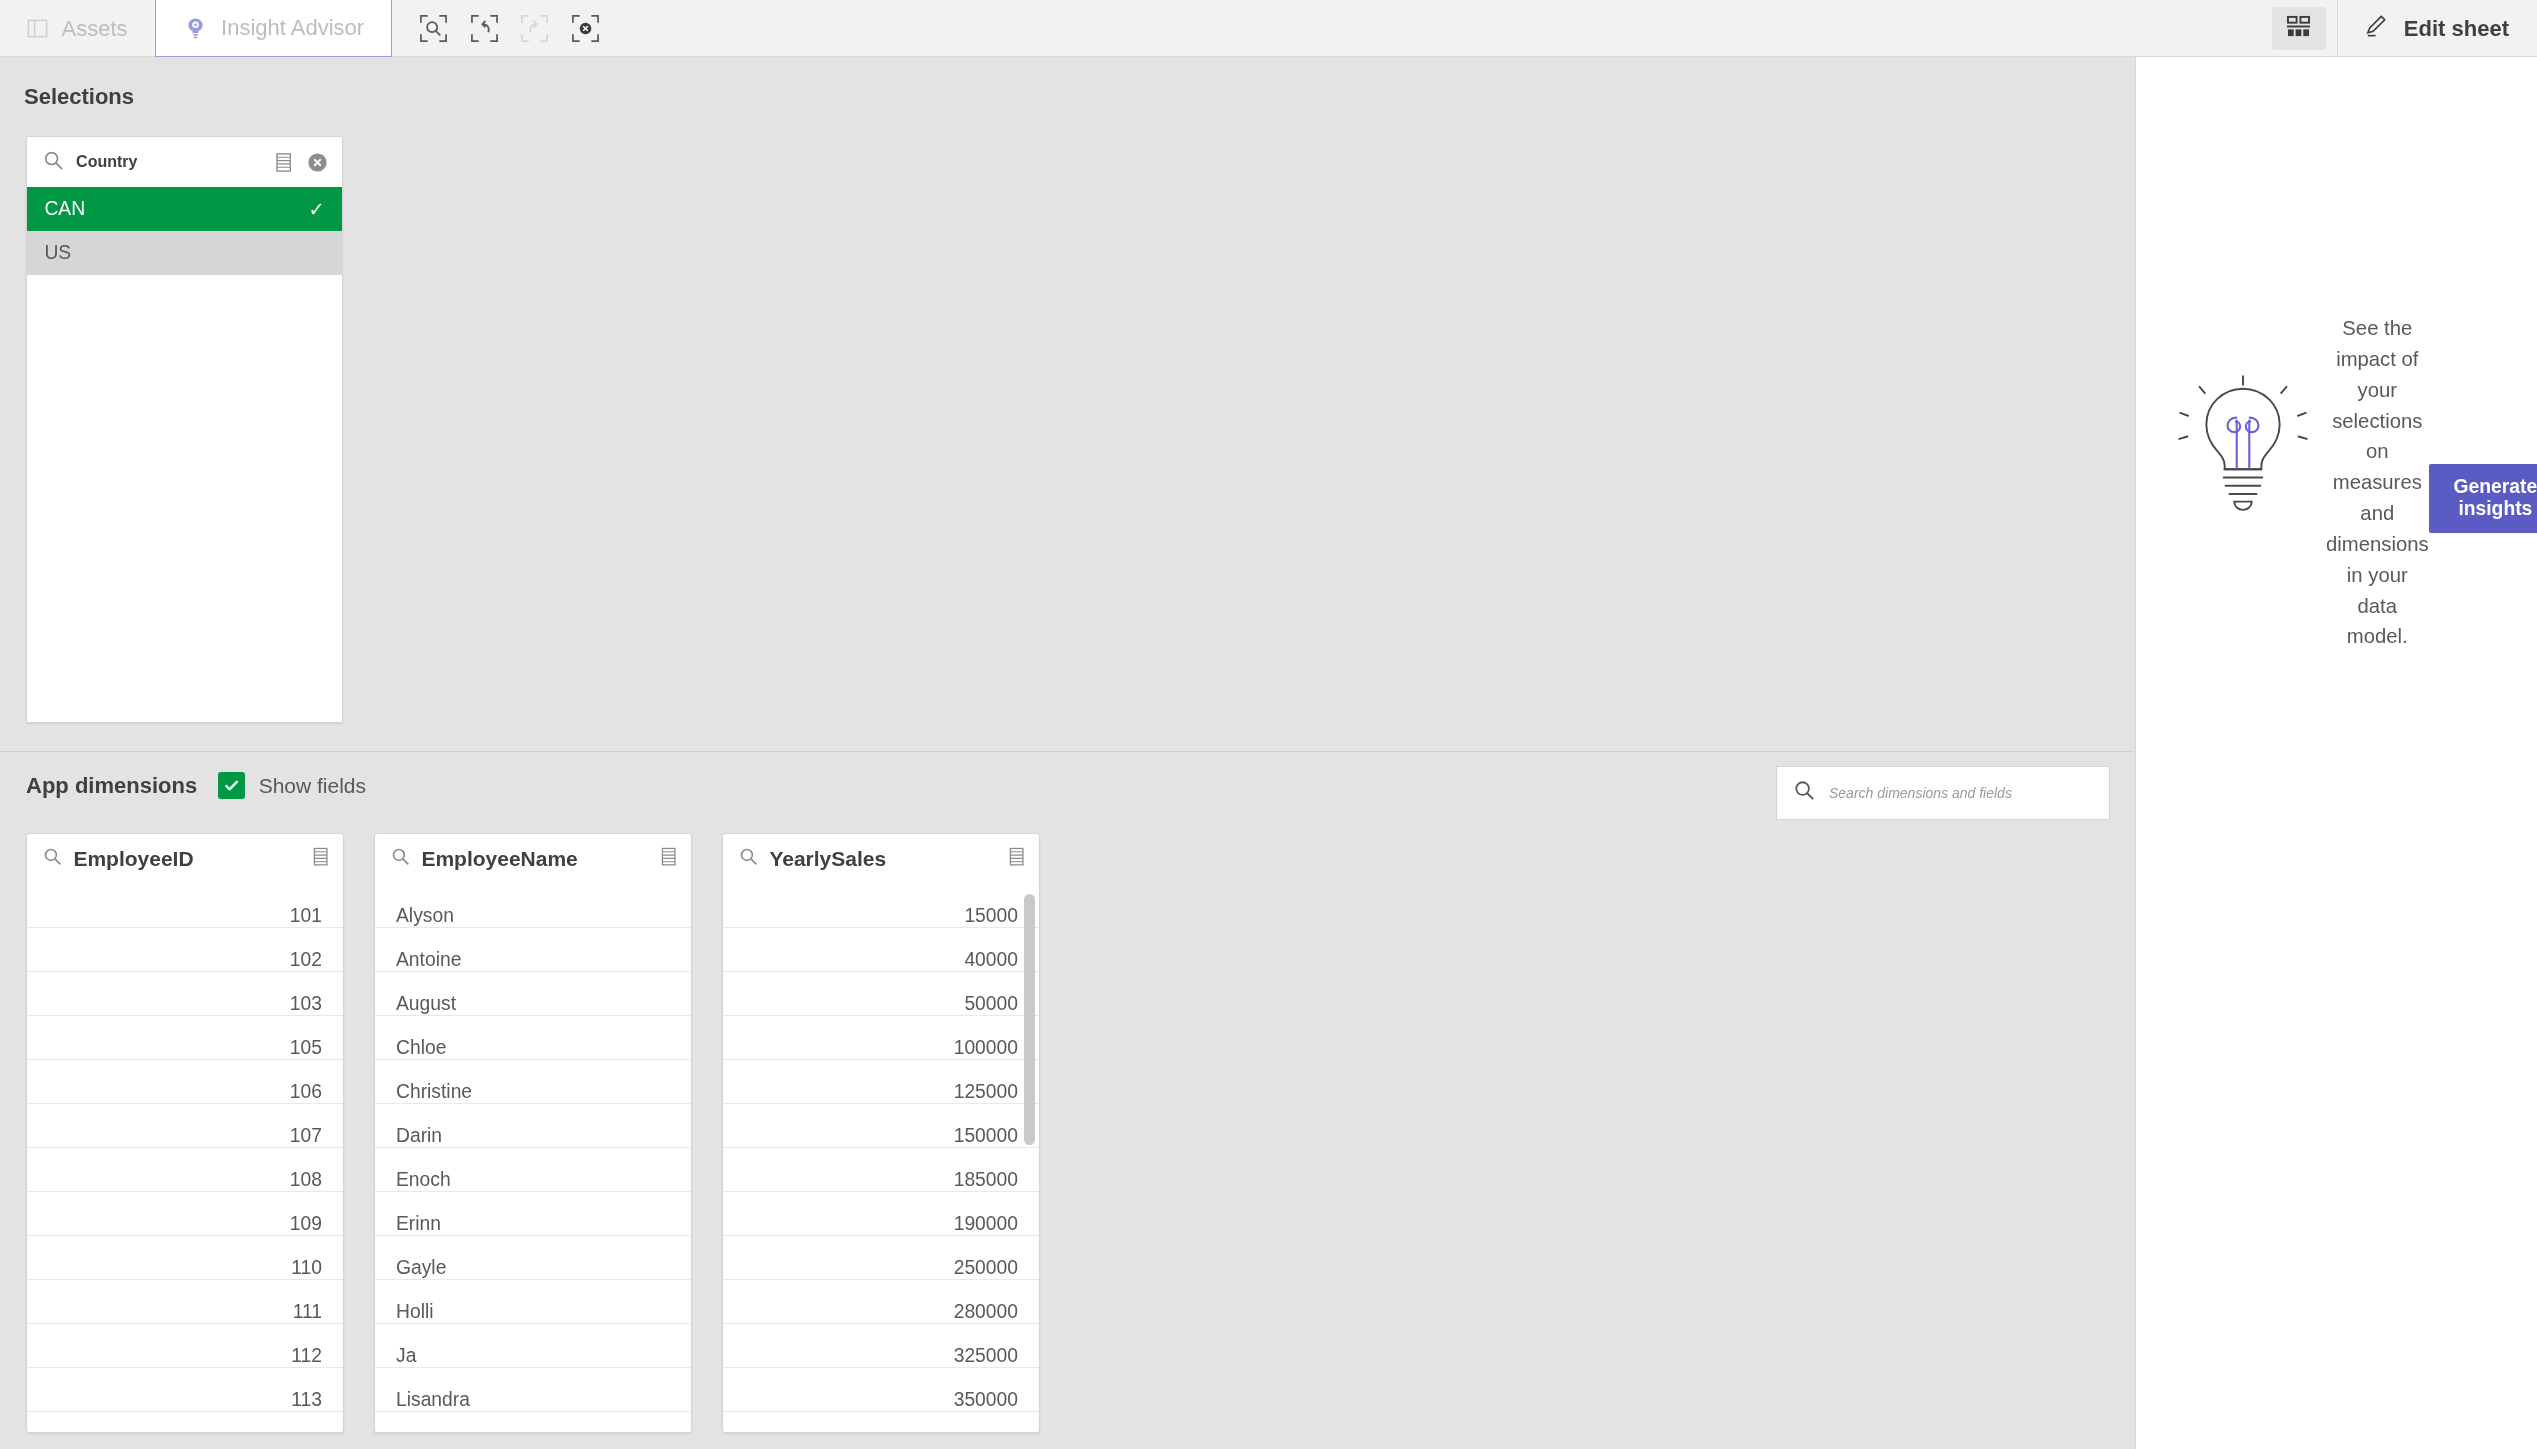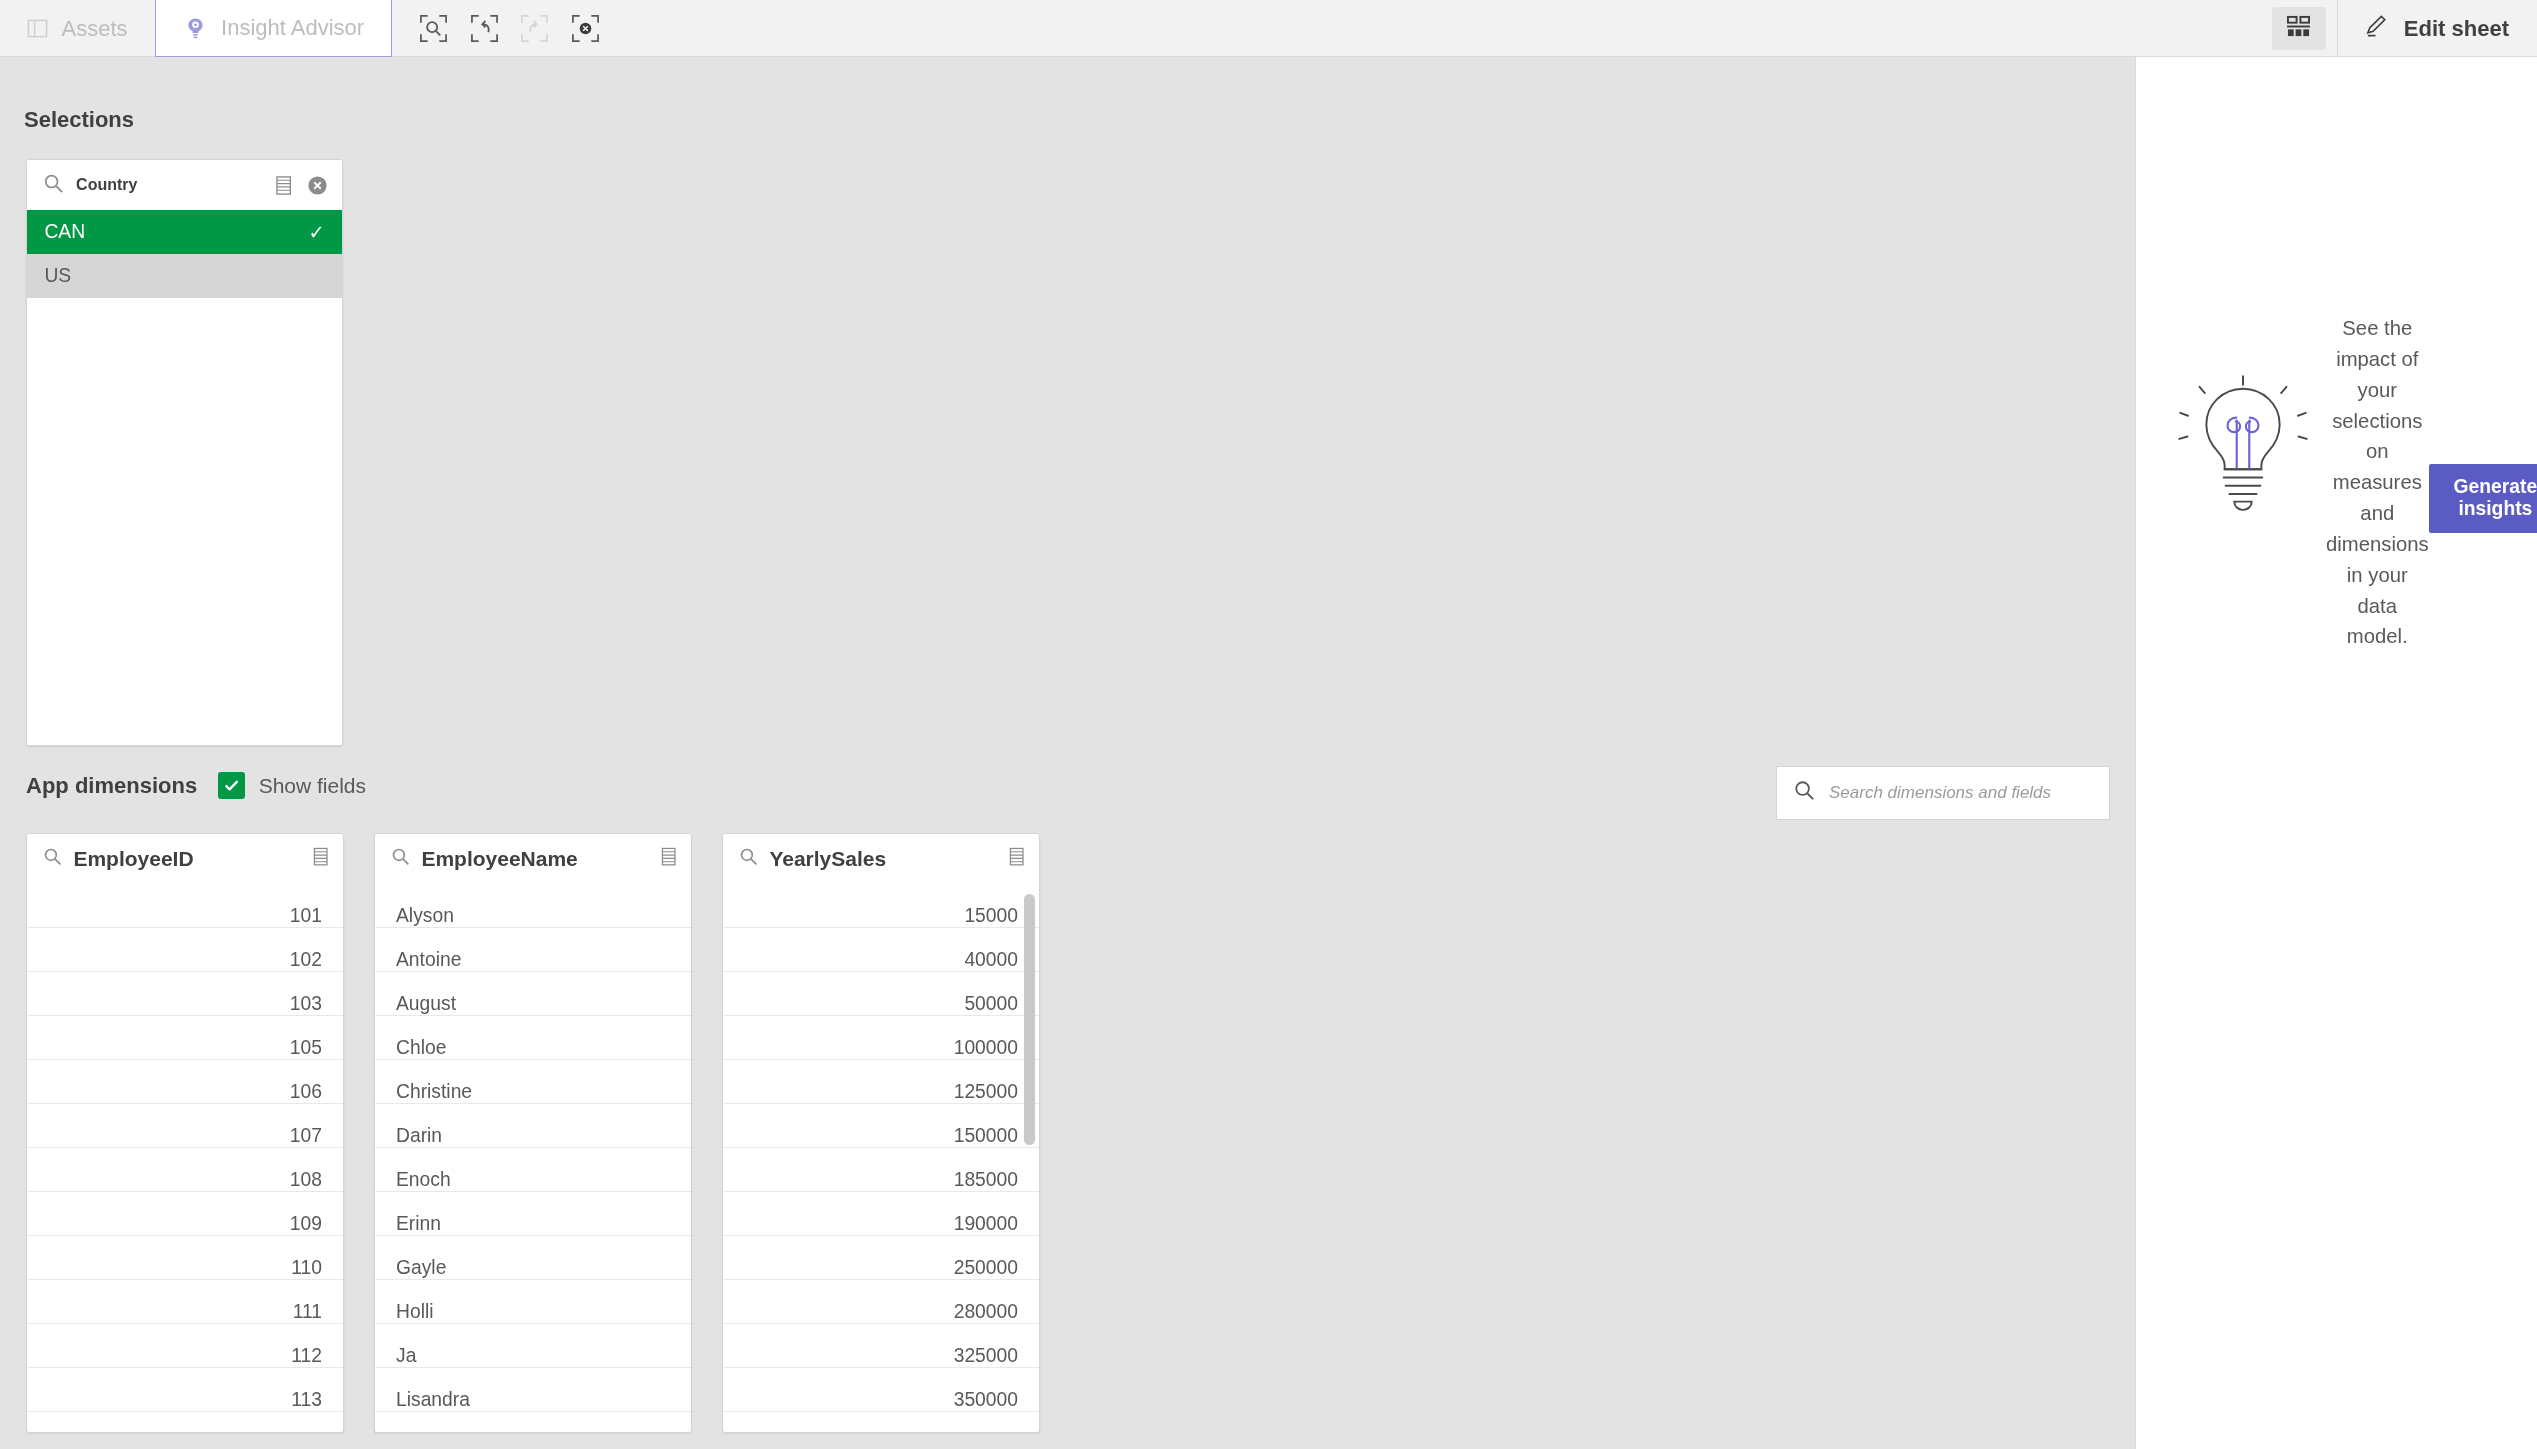--- a/index.html
+++ b/index.html
@@ -57,21 +57,20 @@
     padding: 0 29px 0 25px; height: 57px; cursor: pointer;
     color: #404040; font-size: 22px; font-weight: 600;
   }
 
   
   .selections-panel {
     position: absolute; left: 0; top: 57px;
     width: 2134px; height: 695px;
     background: #e3e3e3;
     border-bottom: 1px solid #cfcfcf;
-    margin-top: 23px;
   }
   .selections-title {
     position: absolute; left: 24px; top: 27px;
     font-size: 22px; font-weight: 600; color: #404040;
   }
   .listbox {
     position: absolute; left: 26px; top: 79px;
     width: 317px; height: 587px;
     background: #fff;
     border: 1px solid #d4d4d4;
@@ -115,21 +114,21 @@
   .checkbox-label { font-size: 21px; color: #595959; }
   .dims-search {
     position: absolute; left: 1776px; top: 12.6px;
     width: 334px; height: 54px;
     background: #fff; border: 1px solid #d4d4d4;
     display: flex; align-items: center; gap: 13.5px;
     padding: 0 15.5px;
   }
   .dims-search input {
     border: none; outline: none; flex: 1;
-    font-size: 17px; font-style: italic;
+    font-size: 14px; font-style: italic;
     font-family: "Liberation Sans", sans-serif;
     color: #595959; background: transparent;
   }
   .dims-search input::placeholder { color: #9b9b9b; font-style: italic; }
 
   
   .field-cards {
     position: absolute; left: 26px; top: 80px;
     display: flex; gap: 30px;
   }

